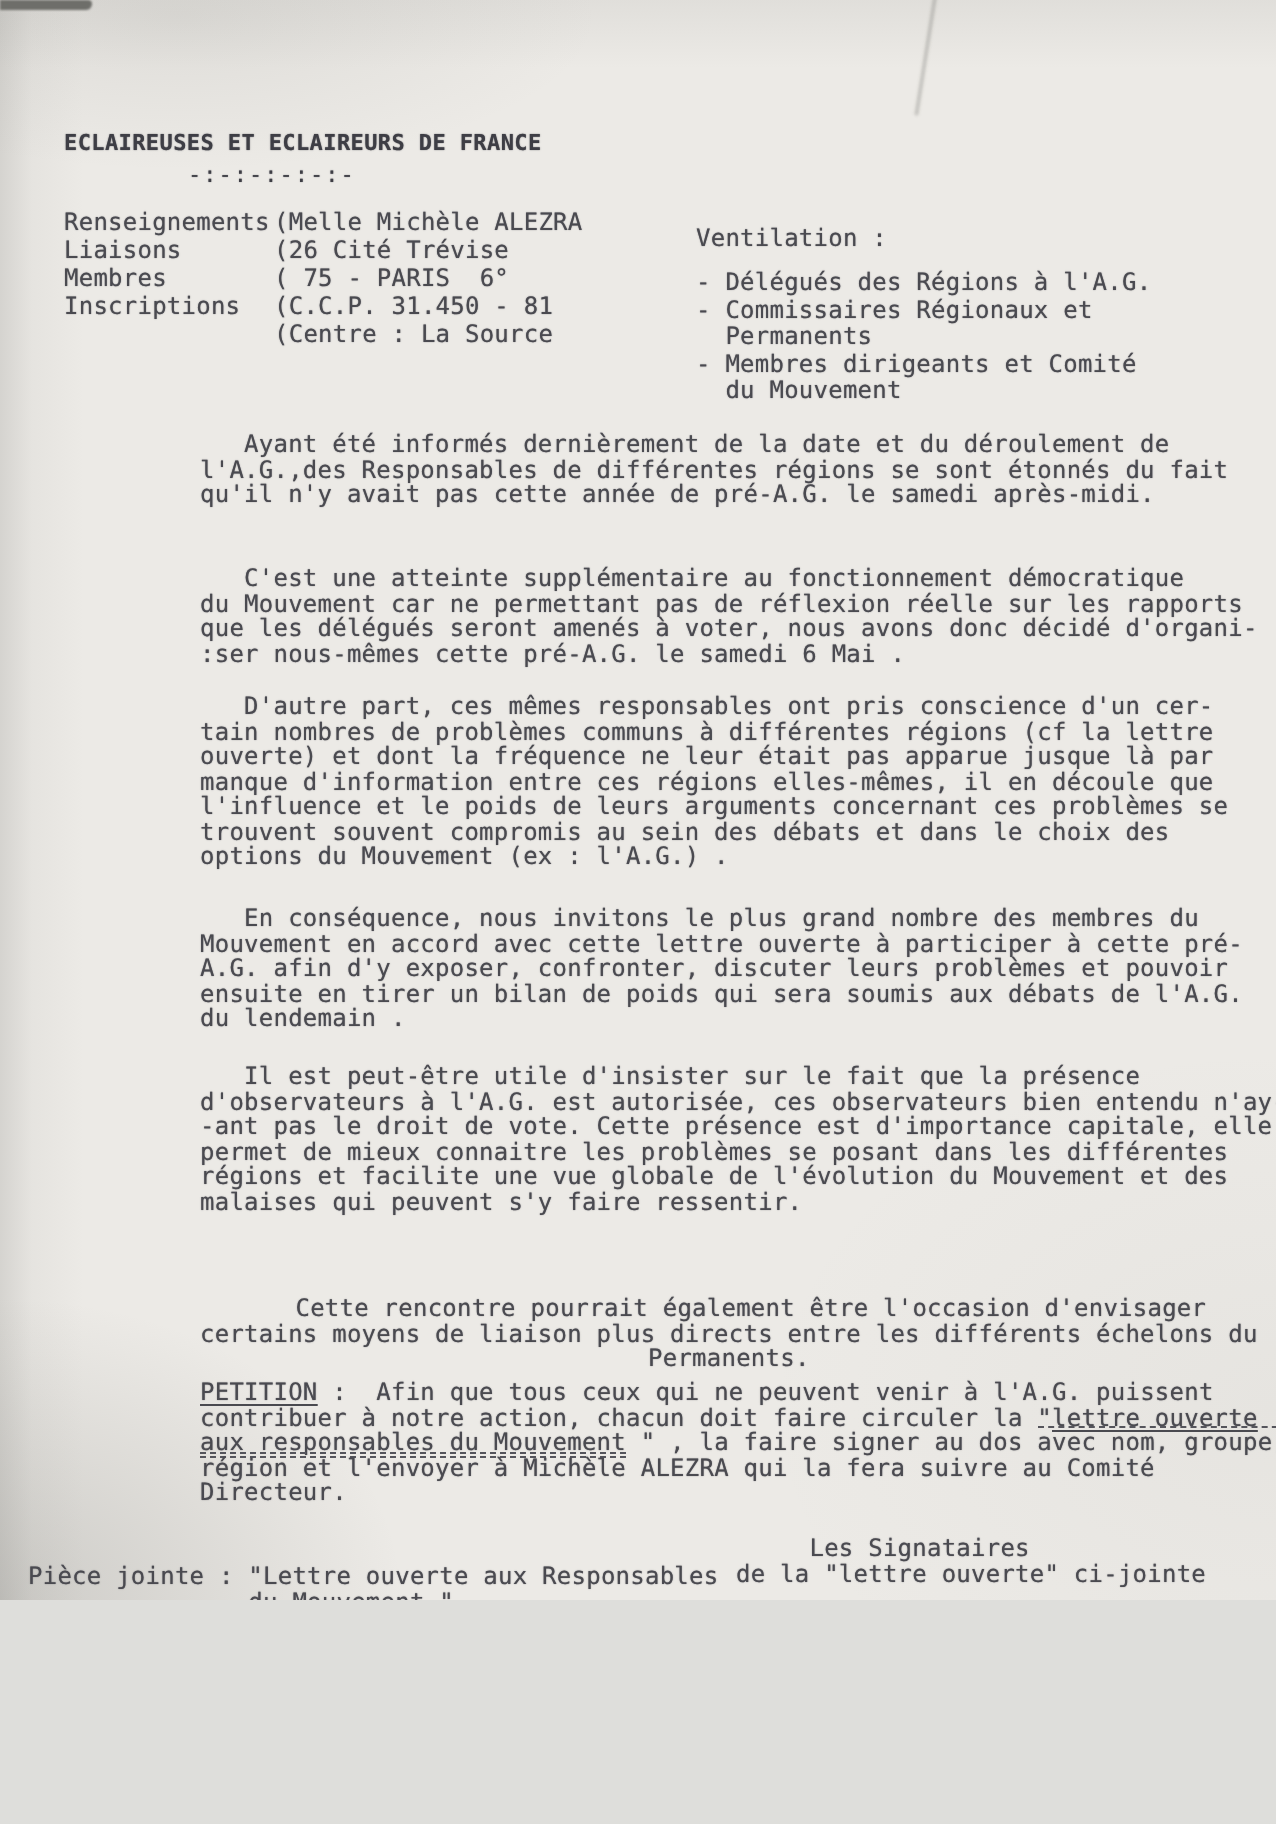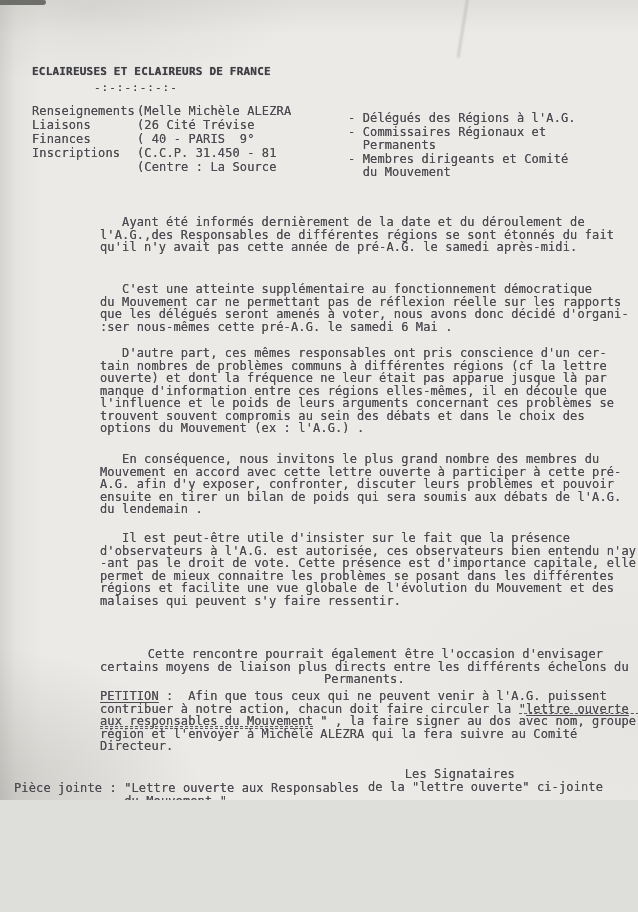--- a/index.html
+++ b/index.html
@@ -55,33 +55,34 @@
   <div class="slash-mark"></div>
   <div class="ink-blob"></div>
   <div class="dot-mark"></div>
 
   <div class="abs org-title tline" style="left:32px;top:66px;">ECLAIREUSES ET ECLAIREURS DE FRANCE</div>
   <div class="abs sep tline" style="left:94px;top:82px;">-:-:-:-:-:-</div>
 
   <div class="abs contact" style="left:32px;top:104px;">
       <div class="tline">Renseignements</div>
       <div class="tline">Liaisons</div>
-      <div class="tline">Finances</div>
+      <div class="tline">Membres</div>
       <div class="tline">Inscriptions</div>
     </div>
 
   <div class="abs contact" style="left:137px;top:104px;">
       <div class="tline">(Melle Michèle ALEZRA</div>
       <div class="tline">(26 Cité Trévise</div>
-      <div class="tline">( 40 - PARIS  9°</div>
+      <div class="tline">( 75 - PARIS  6°</div>
       <div class="tline">(C.C.P. 31.450 - 81</div>
       <div class="tline">(Centre : La Source</div>
     </div>
 
   <div class="abs vent" style="left:348px;top:112px;">
+    <div class="tline vent-title">Ventilation :</div>
     <div class="vitems">
         <div class="tline">- Délégués des Régions à l'A.G.</div>
         <div class="tline">- Commissaires Régionaux et</div>
         <div class="tline">  Permanents</div>
         <div class="tline">- Membres dirigeants et Comité</div>
         <div class="tline">  du Mouvement</div>
       </div>
   </div>
 
   <div class="abs para" style="left:100px;top:216px;">

